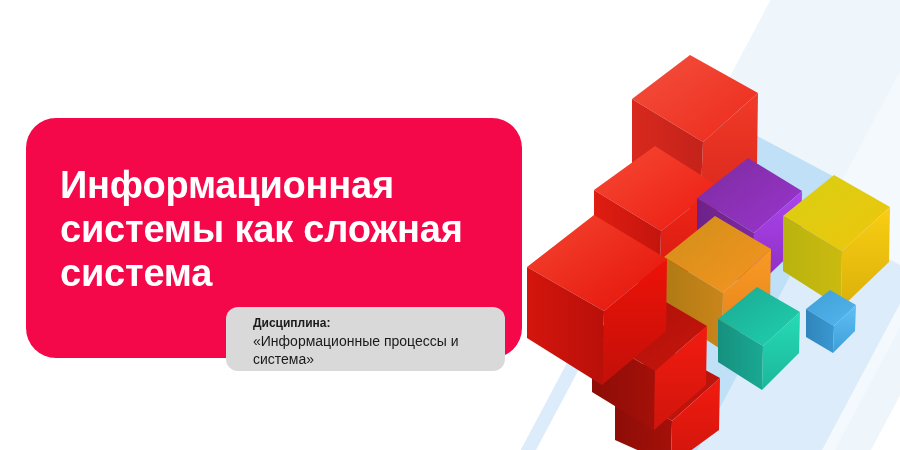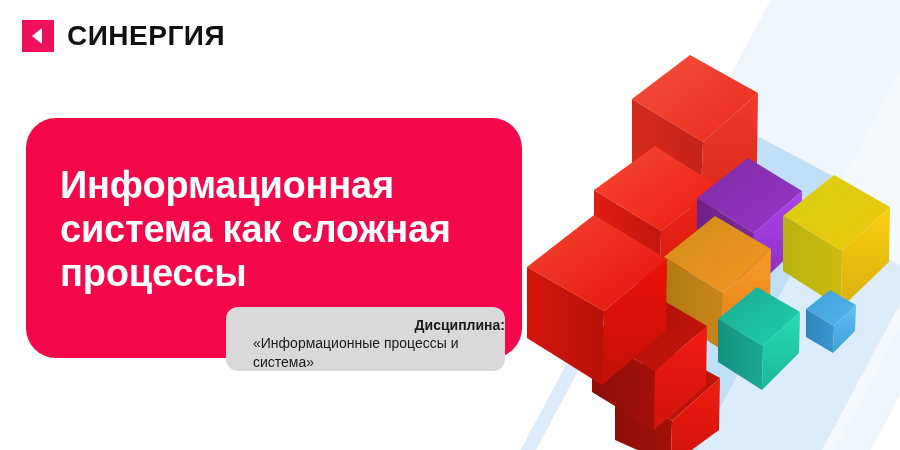--- a/index.html
+++ b/index.html
@@ -151,25 +151,24 @@
     top: 307px;
     width: 279px;
     height: 64px;
     background: #d9d9d9;
     border-radius: 12px;
     z-index: 4;
     padding: 9px 0 0 27px;
     box-sizing: border-box;
   }
   .discipline-label {
-    font-size: 14px;
+    font-size: 12px;
     font-weight: bold;
     color: #1a1a1a;
     line-height: 1.32;
-    text-align: right;
   }
   .discipline-value {
     font-size: 14px;
     color: #1a1a1a;
     line-height: 1.32;
   }
 </style>
 </head>
 <body>
 
@@ -362,28 +361,22 @@
 
       <g>
         <polygon points="527,267 594,215 667,259 604,311" fill="url(#gRedBigT)"></polygon>
         <polygon points="527,267 604,311 602,385 527,338" fill="url(#gRedBigL)"></polygon>
         <polygon points="604,311 667,259 666,331 602,385" fill="url(#gRedBigR)"></polygon>
       </g>
     </svg>
   </div>
 
   <div class="title-panel">
-    <div class="title-text">Информационная система как сложная процессы</div>
+    <div class="title-text">Информационная системы как сложная система</div>
   </div>
 
   <div class="discipline-box">
     <div class="discipline-label">Дисциплина:</div>
     <div class="discipline-value">«Информационные процессы и система»</div>
   </div>
 
-  <div class="logo">
-    <div class="logo-mark">
-      <div class="tri"></div>
-    </div>
-    <div class="logo-text">СИНЕРГИЯ</div>
-  </div>
 
 </div>
 
 </body></html>

